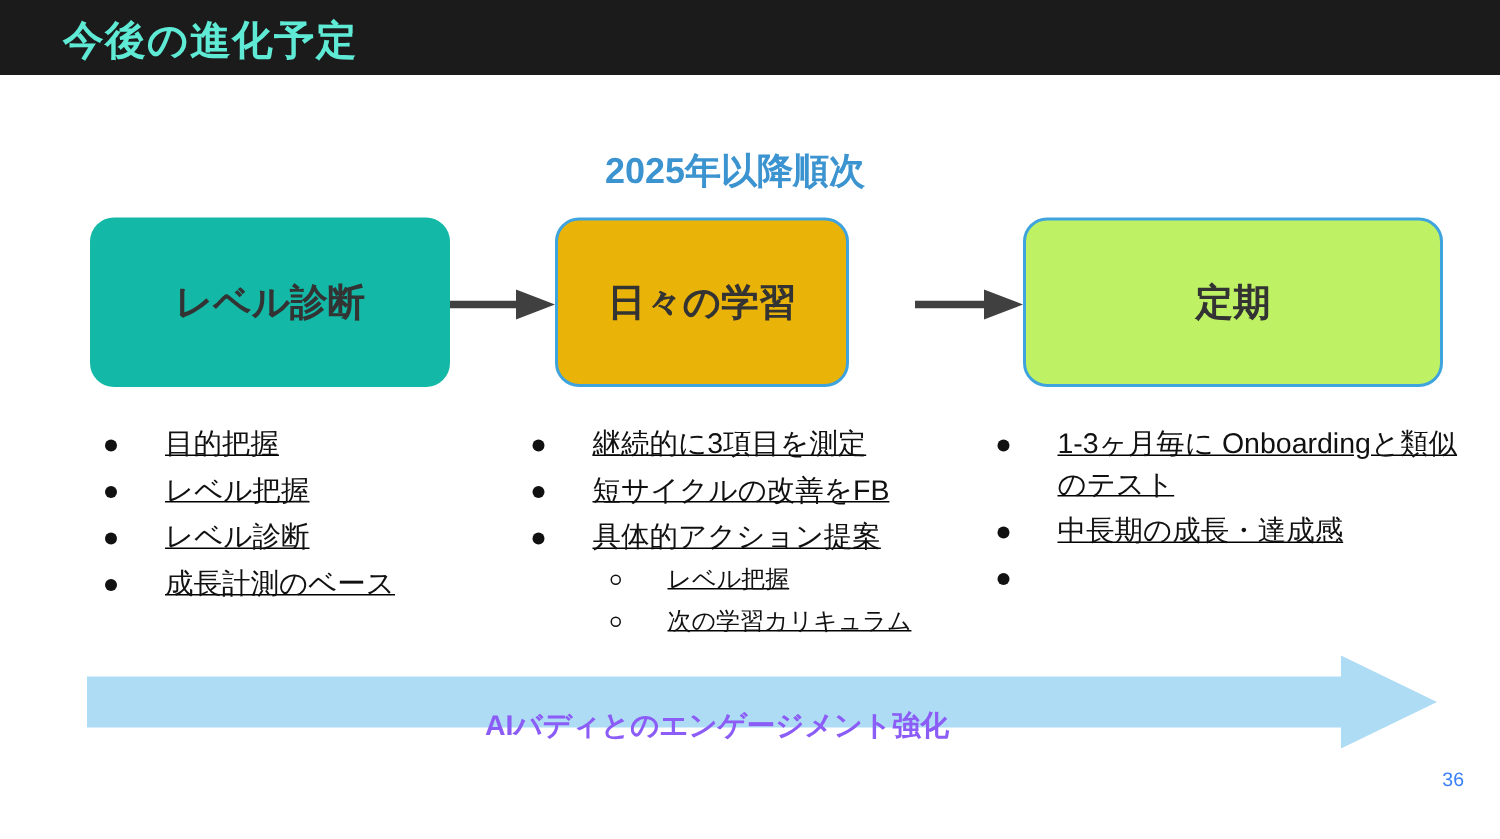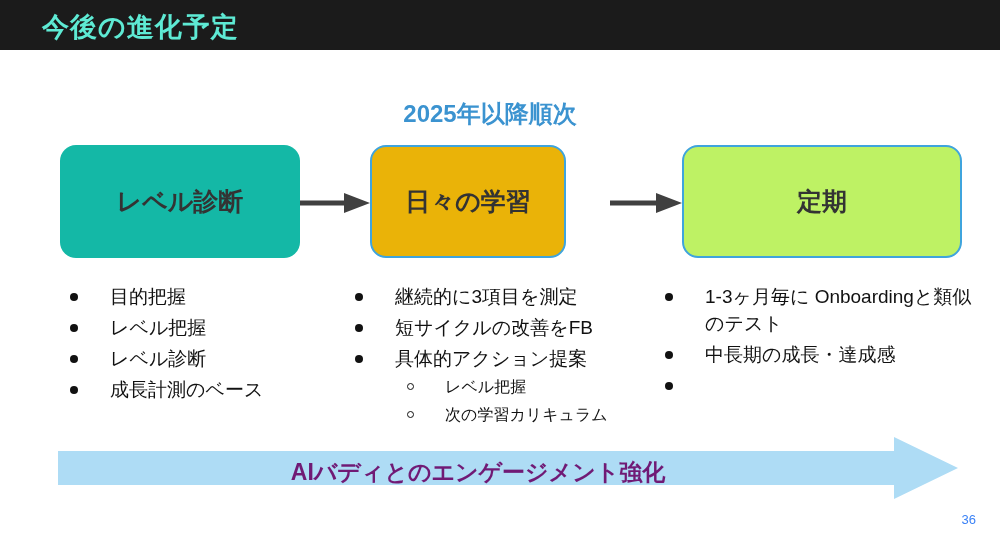--- a/index.html
+++ b/index.html
@@ -93,20 +93,21 @@
     top: 192px;
     height: 22px;
   }
   #connector-1 { left: 300px; width: 70px; }
   #connector-2 { left: 610px; width: 72px; }
 
   
   .bullet-col {
     position: absolute;
     top: 283px;
+    text-decoration: underline;
   }
   #col-1 { left: 60px;  width: 290px; }
   #col-2 { left: 345px; width: 300px; }
   #col-3 { left: 655px; width: 330px; }
 
   ul.bullets {
     list-style: none;
     margin: 0;
     padding: 0;
   }
@@ -161,29 +162,29 @@
     height: 62px;
   }
   #banner-svg {
     position: absolute;
     left: 0;
     top: 0;
   }
   #banner-label {
     position: absolute;
     left: 0;
-    top: 4px;
+    top: 16px;
     width: 840px;
     height: 62px;
     display: flex;
     align-items: center;
     justify-content: center;
-    font-size: 23px;
+    font-size: 19px;
     font-weight: bold;
-    color: #701a75;
+    color: #8b5cf6;
     white-space: nowrap;
   }
 
   
   #page-number {
     position: absolute;
     right: 24px;
     top: 512px;
     font-size: 13px;
     color: #3b82f6;

